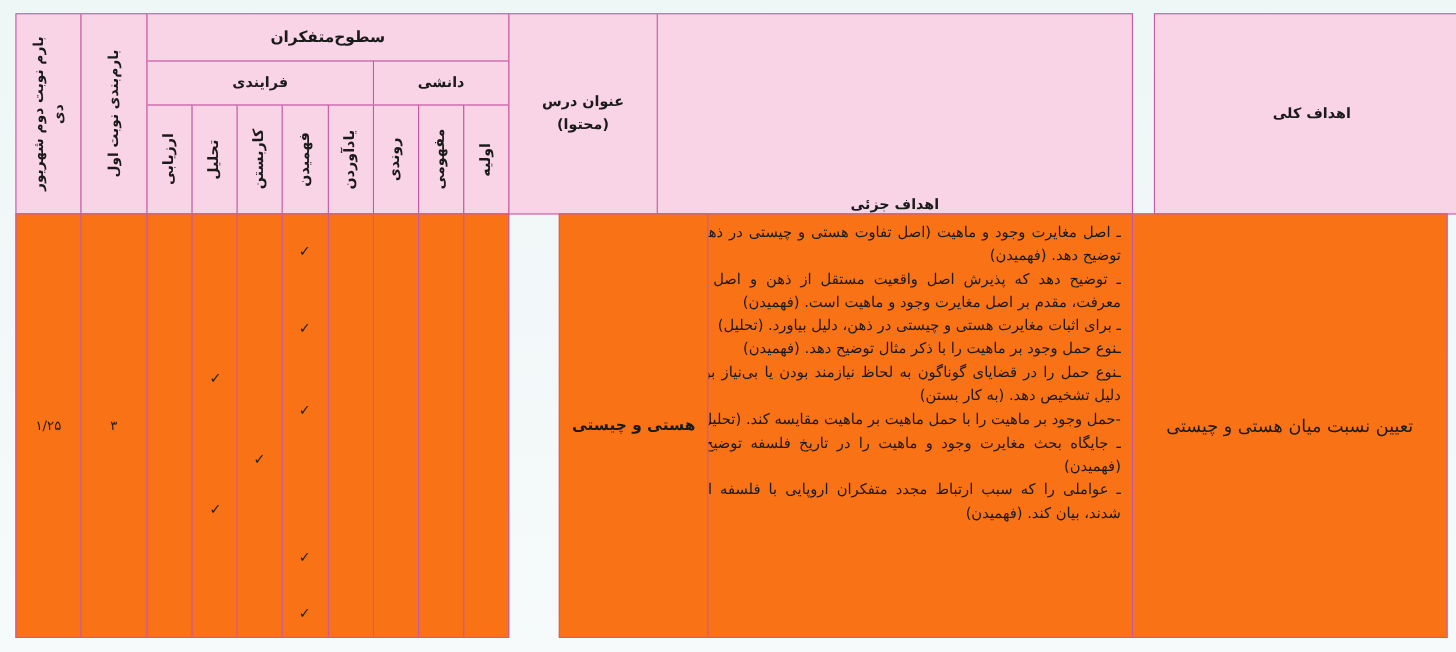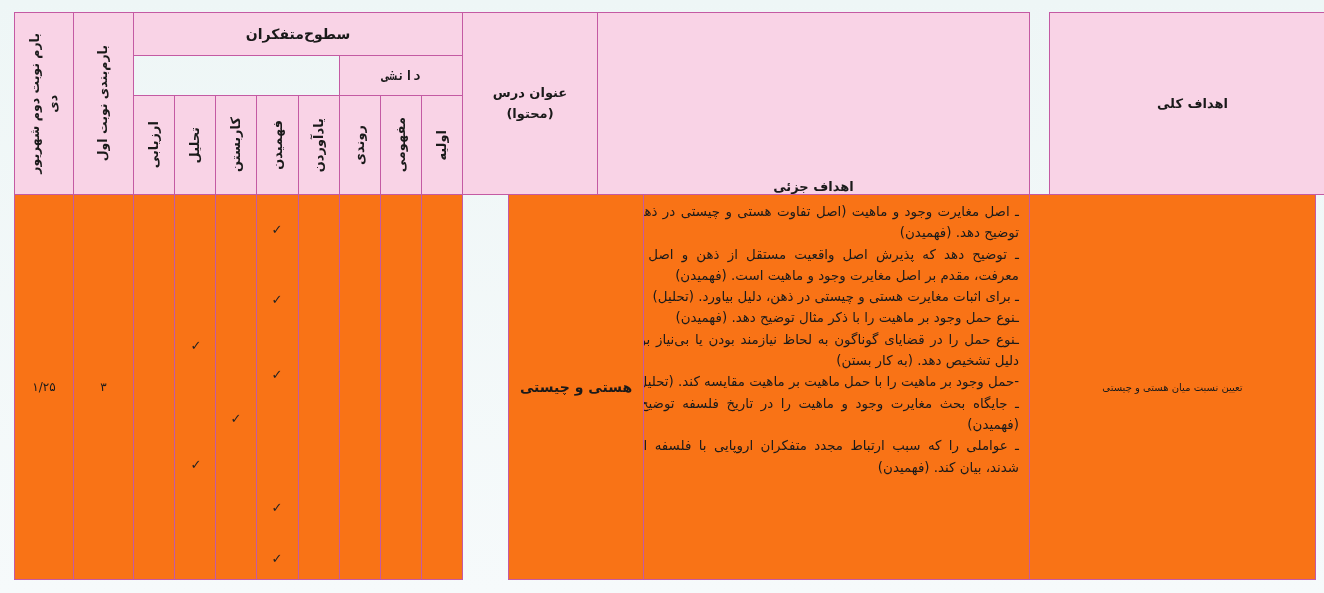--- a/index.html
+++ b/index.html
@@ -33,21 +33,21 @@
     align-items: flex-start; justify-content: flex-start;
   }
   .detail ul { list-style: none; margin: 0; padding: 0; width: 100%; }
   .detail li { margin: 0; }
   .check {
     position: absolute; font-size: 13px; color: #222;
     transform: translate(-50%, -50%);
   }
   .num { font-size: 12px; }
   .title-cell { font-weight: bold; font-size: 14px; direction: rtl; }
-  .goal-cell { font-size: 10px; direction: rtl; justify-content: center; }
+  .goal-cell { font-size: 16px; direction: rtl; justify-content: center; }
 </style>
 </head>
 <body>
 
 <div class="tbl">
 
   <div class="cell hdr" style="left:1015px; top:0; width:287px; height:183px;margin-left:20px;">
     <span>اهداف کلی</span>
   </div>
 
@@ -57,24 +57,27 @@
 
   <div class="cell hdr" style="left:448px; top:0; width:136px; height:183px; flex-direction:column; line-height:1.6;">
     <span>عنوان درس</span>
     <span>(محتوا)</span>
   </div>
 
   <div class="cell hdr" style="left:119px; top:0; width:330px; height:44px; font-size:14px;">
     <span>سطوح‌متفکران</span>
   </div>
 
-  <div class="cell hdr" style="left:325px; top:43px; width:124px; height:41px;font-family:Liberation Mono, monospace;">
+  <div class="cell hdr" style="left:325px; top:43px; width:124px; height:41px;">
     <span>دانشی</span>
   </div>
 
+  <div class="cell hdr" style="left:119px; top:43px; width:207px; height:41px;">
+    <span>فرایندی</span>
+  </div>
 
   <div class="cell hdr" style="left:407px; top:83px; width:42px; height:100px;">
     <span class="vert">اولیه</span>
   </div>
   <div class="cell hdr" style="left:366px; top:83px; width:42px; height:100px;">
     <span class="vert">مفهومی</span>
   </div>
   <div class="cell hdr" style="left:325px; top:83px; width:42px; height:100px;">
     <span class="vert">روندی</span>
   </div>

